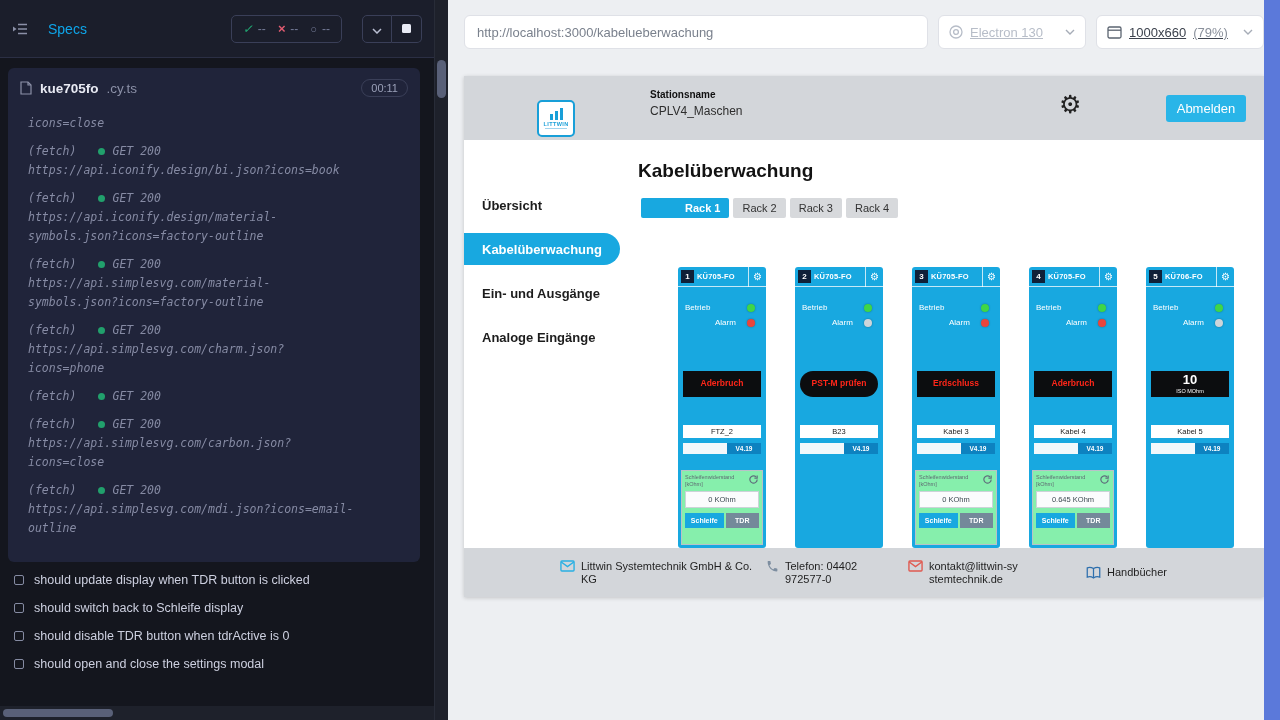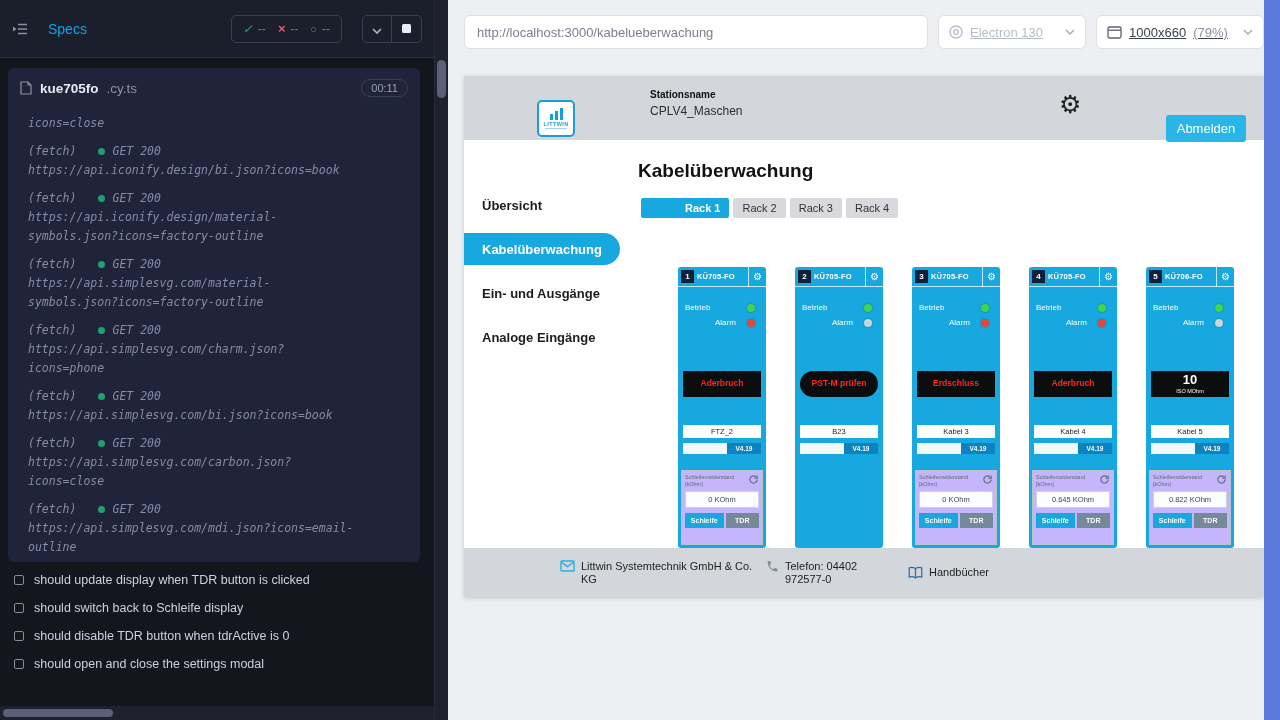--- a/index.html
+++ b/index.html
@@ -83,21 +83,21 @@
   .logo-bars i:nth-child(1){height:6px;} .logo-bars i:nth-child(2){height:9px;} .logo-bars i:nth-child(3){height:12px;}
   .logo-text { font-size:5.5px; font-weight:bold; color:#189fd8; letter-spacing:.4px; }
   .logo-sub { width:22px; height:1.5px; background:#9fd4ee; }
   .station { position:absolute; left:186px; top:13px; }
   .station-label { font-size:10px; font-weight:bold; color:#111; }
   .station-value { font-size:12px; color:#2e2e2e; margin-top:4px; }
   .app-gear { position:absolute; left:595px; top:16px; font-size:25px; color:#222;
               cursor:pointer; line-height:1; }
   .logout-btn { position:absolute; left:702px; top:19px; width:80px; height:27px; background:#29b5e8;
                 border:none; border-radius:3px; color:#fff; font-size:13px; cursor:pointer;
-                font-family:"Liberation Sans",sans-serif;margin-top:20px; }
+                font-family:"Liberation Sans",sans-serif; }
 
   .app-nav { position:absolute; left:0; top:64px; width:156px; height:408px; background:#fff; }
   .nav-item { height:44px; display:flex; align-items:center; cursor:pointer; }
   .nav-item:first-child { margin-top:43px;text-align:center; }
   .nav-item .inner { width:100%; height:32px; display:flex; align-items:center; padding-left:18px;
                      font-size:13px; font-weight:600; color:#1c1c1c; }
   .nav-item.active .inner { background:#18a8e0; color:#fff; border-radius:0 16px 16px 0; font-weight:bold; }
 
   .app-main { position:absolute; left:156px; top:64px; width:644px; height:408px; overflow:hidden; }
   .app-title { margin:20px 0 0 18px; font-size:19px; font-weight:600; color:#121212; }
@@ -126,21 +126,21 @@
                  font-size:8.5px; line-height:1.15; padding:0 2px; }
   .card-status .st-main { font-size:inherit; }
   .card-status.big .st-main { font-size:13px; }
   .card-status.big .st-sub { font-size:5.5px; font-weight:normal; }
   .card-name { margin:28px 5px 0; height:13px; background:#fff; color:#222; font-size:7.5px;
                display:flex; align-items:center; justify-content:center; cursor:text; }
   .card-version { margin:5px 5px 0; height:11px; display:flex; }
   .v-spacer { flex:1; background:#f2f8fb; }
   .v-chip { width:34px; background:#0d82c0; color:#fff; font-size:6.5px; font-weight:bold;
             display:flex; align-items:center; justify-content:center; }
-  .card-meas { position:absolute; left:3px; right:3px; bottom:3px; height:75px; background:#c4b5fd;
+  .card-meas { position:absolute; left:3px; right:3px; bottom:3px; height:75px; background:#86efac;
                border:1px solid #b9c2c8; padding:3px; color:#444; }
   .meas-top { display:flex; justify-content:space-between; align-items:flex-start; }
   .meas-label { font-size:5.5px; color:#5f6a72; line-height:1.25; width:54px; }
   .refresh { color:#5f707c; cursor:pointer; display:flex; }
   .meas-value { margin-top:3px; height:17px; border:1px solid #ccd3d8; background:#fbfcfd;
                 color:#3d4a52; font-size:7.5px; display:flex; align-items:center; justify-content:center; }
   .meas-btns { display:flex; gap:2px; margin-top:5px; }
   .meas-btns button { border:none; height:15px; font-size:7px; font-weight:bold; color:#fff;
                       display:flex; align-items:center; justify-content:center; cursor:pointer;
                       font-family:"Liberation Sans",sans-serif; }
@@ -268,21 +268,20 @@
 icons=phone</div>
         </div>
         <div class="log-entry">
           <div class="log-head">
               <span>(fetch)</span>
             <span class="log-status">
                 <i class="gdot"></i>
                 <span>GET 200</span>
               </span>
             </div>
-          <div class="log-url">https://api.simplesvg.com/bi.json?icons=book</div>
         </div>
         <div class="log-entry">
           <div class="log-head">
               <span>(fetch)</span>
             <span class="log-status">
                 <i class="gdot"></i>
                 <span>GET 200</span>
               </span>
             </div>
           <div class="log-url">https://api.simplesvg.com/carbon.json?
@@ -570,36 +569,20 @@
               </div>
             <div class="card-status big" style="color: rgb(255, 255, 255);">
               <span class="st-main">10</span>
               <span class="st-sub">ISO MOhm</span>
               </div>
             <div class="card-name">Kabel 5</div>
             <div class="card-version">
                 <span class="v-spacer"></span>
               <span class="v-chip">V4.19</span>
               </div>
-            <div class="card-meas">
-              <div class="meas-top">
-                <span class="meas-label">Schleifenwiderstand [kOhm]</span>
-                <span class="refresh">
-                  <svg width="11" height="11" viewBox="0 0 24 24">
-                      <path d="M20 12a8 8 0 1 1-2.3-5.7" fill="none" stroke="currentColor" stroke-width="2.6"></path>
-                      <path d="M20 3v6h-6" fill="none" stroke="currentColor" stroke-width="2.6"></path>
-                    </svg>
-                </span>
-              </div>
-              <div class="meas-value">0.822 KOhm</div>
-              <div class="meas-btns">
-                <button class="btn-schleife">Schleife</button>
-                <button class="btn-tdr">TDR</button>
-              </div>
-            </div>
           </div>
 
         </div>
       </section>
 
       <footer class="app-footer">
         <div class="f-col f-c1">
           <span class="f-icon email-icon">
             <svg width="15" height="12" viewBox="0 0 24 19" fill="none" stroke="currentColor" stroke-width="2.2">
               <rect x="1.5" y="1.5" width="21" height="16" rx="1.5"></rect>
@@ -609,20 +592,29 @@
           <span class="f-text">Littwin Systemtechnik GmbH &amp; Co. KG</span>
         </div>
         <div class="f-col f-c2">
           <span class="f-icon phone-icon">
             <svg width="13" height="13" viewBox="0 0 24 24">
                 <path fill="currentColor" d="M6.62 10.79a15.05 15.05 0 0 0 6.59 6.59l2.2-2.2a1 1 0 0 1 1.01-.24c1.12.37 2.33.57 3.58.57a1 1 0 0 1 1 1V20a1 1 0 0 1-1 1C10.85 21 3 13.15 3 3a1 1 0 0 1 1-1h3.5a1 1 0 0 1 1 1c0 1.25.2 2.45.57 3.57a1 1 0 0 1-.25 1.02l-2.2 2.2z"></path>
               </svg>
           </span>
           <span class="f-text">Telefon: 04402 972577-0</span>
         </div>
+        <div class="f-col f-c3">
+          <span class="f-icon mail-icon">
+            <svg width="15" height="12" viewBox="0 0 24 19" fill="none" stroke="currentColor" stroke-width="2.2">
+              <rect x="1.5" y="1.5" width="21" height="16" rx="1.5"></rect>
+                <path d="M2 3l10 7.5L22 3"></path>
+            </svg>
+          </span>
+          <span class="f-text">kontakt@littwin-systemtechnik.de</span>
+        </div>
         <div class="f-col">
           <span class="f-icon book-icon">
             <svg width="15" height="13" viewBox="0 0 24 20" fill="none" stroke="currentColor" stroke-width="2">
               <path d="M2 2.5c3-1.2 6.5-1 10 1.2 3.5-2.2 7-2.4 10-1.2v15c-3-1.2-6.5-1-10 1.2-3.5-2.2-7-2.4-10-1.2z"></path>
               <path d="M12 3.7v14.8"></path>
             </svg>
           </span>
           <span class="f-text">Handbücher</span>
         </div>
       </footer>

